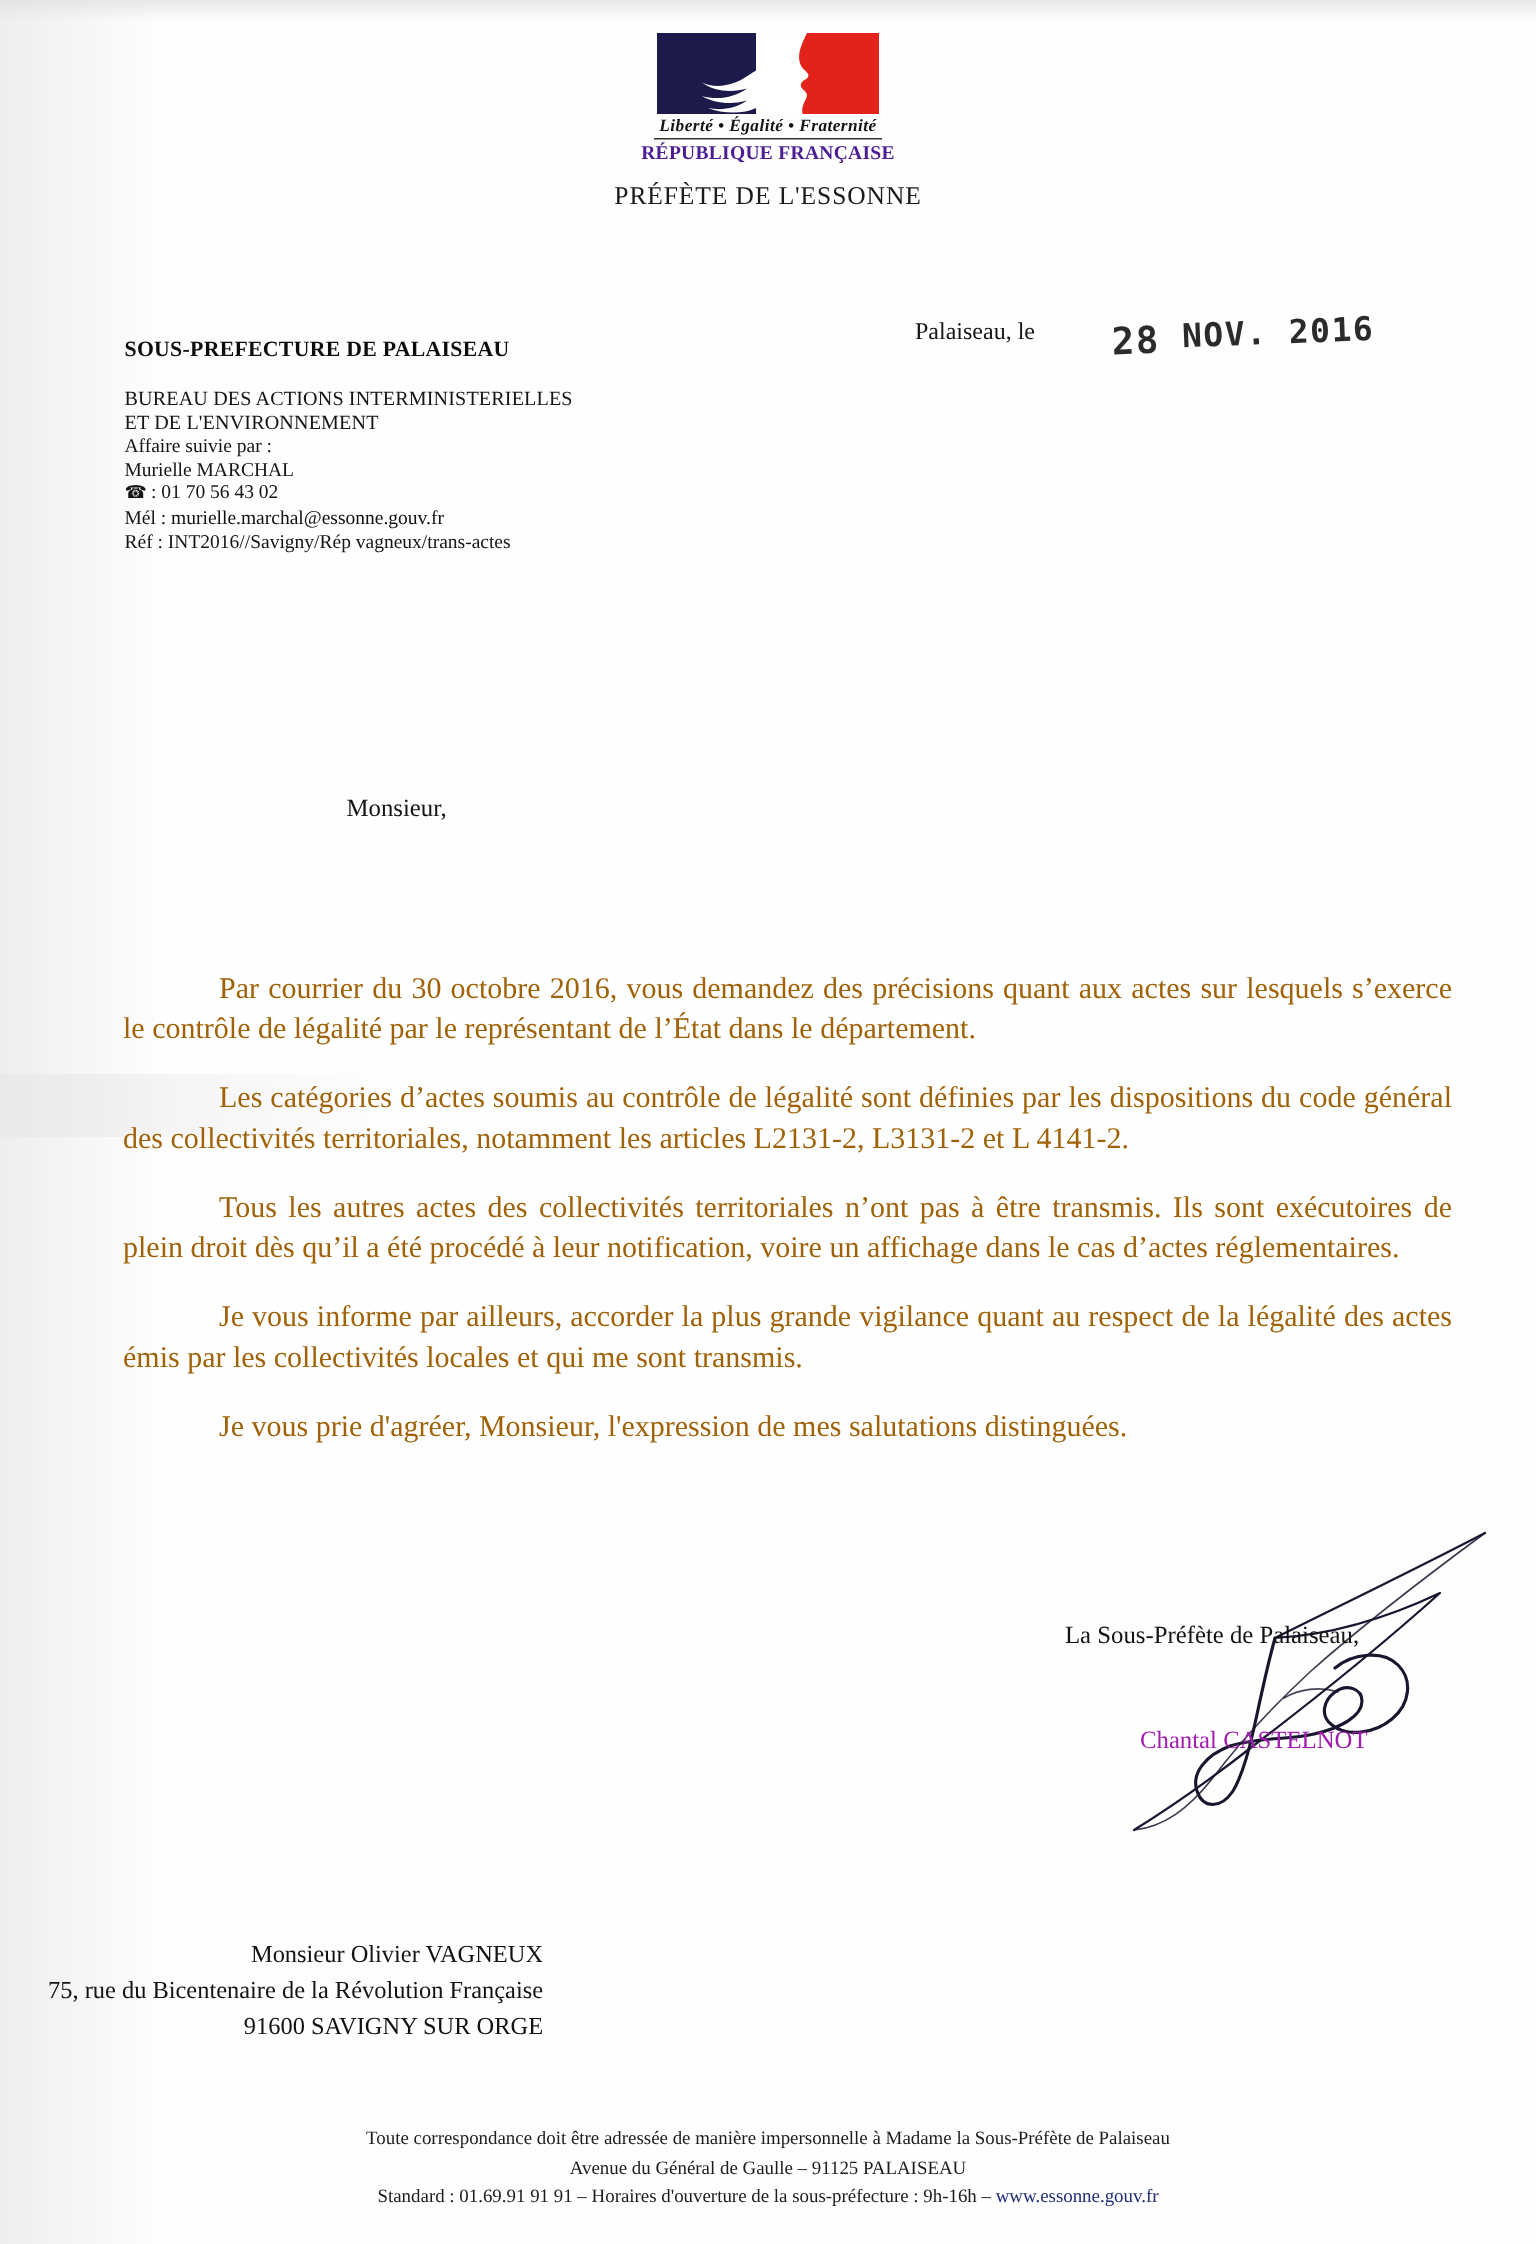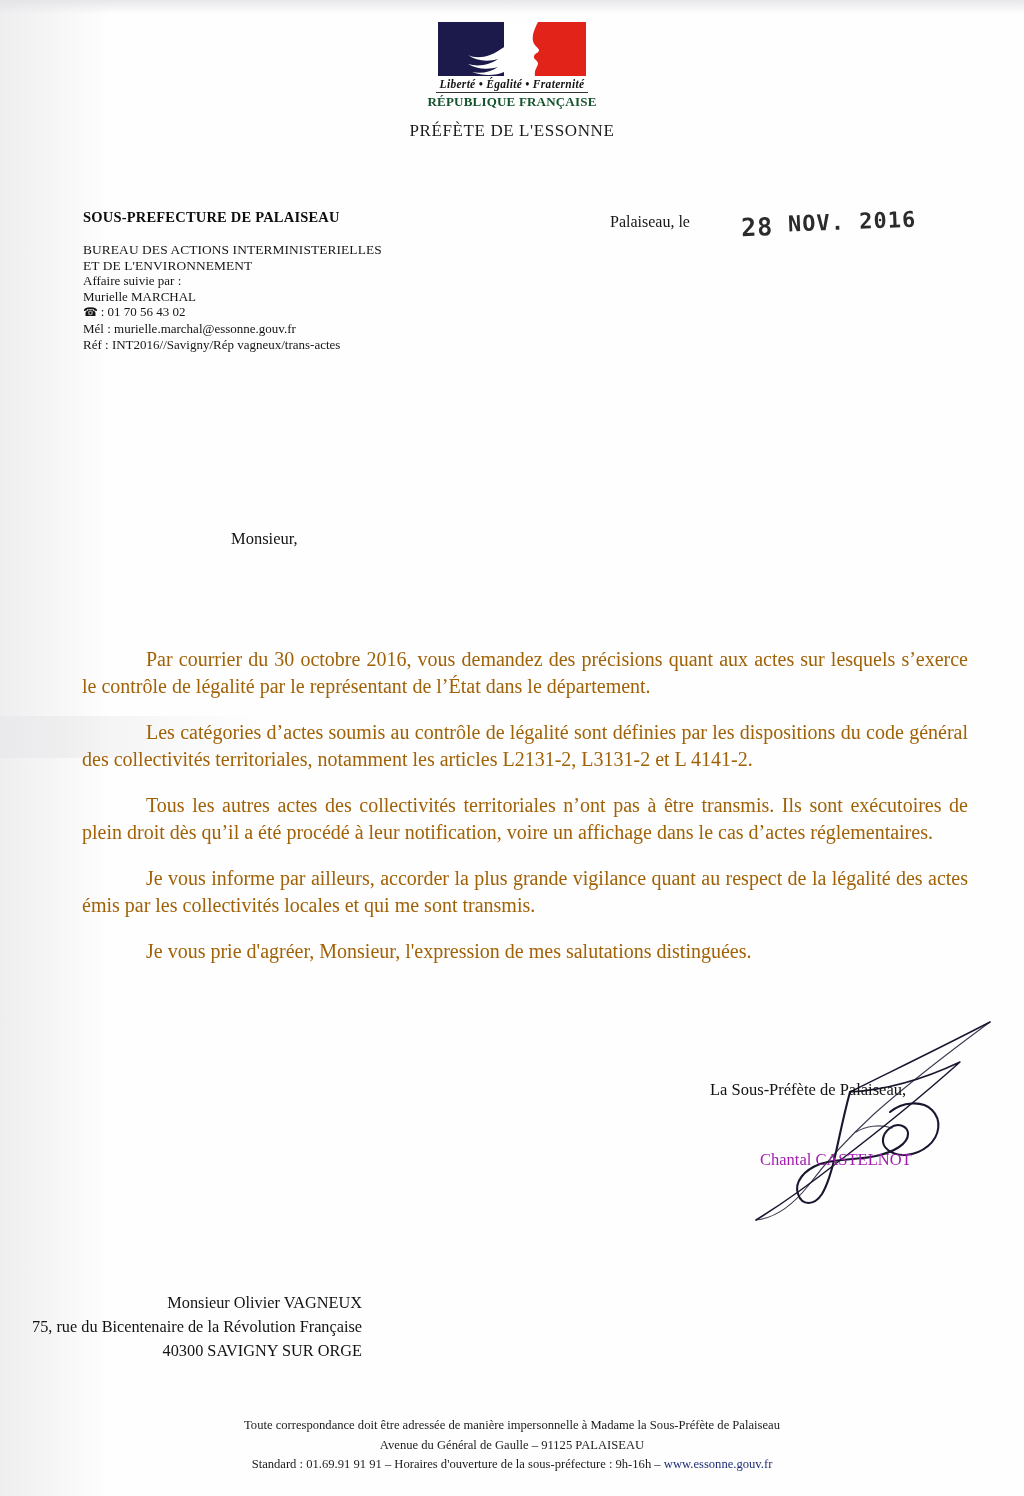--- a/index.html
+++ b/index.html
@@ -66,39 +66,39 @@
     width: 152px;
     height: 1px;
     background: #333;
     margin: 2px auto 1px auto;
   }
   .rf-name {
     font-family: "Liberation Serif", serif;
     font-weight: bold;
     font-size: 13px;
     letter-spacing: 0.2px;
-    color: #14532d;
+    color: #4c1d95;
   }
 
   
   .doc-title {
     position: absolute;
     top: 121px;
     left: 0; right: 0;
     text-align: center;
     font-size: 17px;
     letter-spacing: 0.6px;
     color: #1b1b1b;
   }
 
   
   .sender {
     position: absolute;
     left: 83px;
-    top: 209px;
+    top: 225px;
     width: 420px;
   }
   .sender-title {
     font-weight: bold;
     font-size: 14.5px;
     letter-spacing: 0.2px;
     color: #0d0d0d;
     margin-bottom: 16px;
   }
   .sender-lines {
@@ -300,21 +300,21 @@
         <path d="M196 122 C206 116 220 114 232 118" stroke-width="1.2" opacity="0.8"></path>
       </g>
     </svg>
     <div class="sig-title">La Sous-Préfète de Palaiseau,</div>
     <div class="sig-name">Chantal CASTELNOT</div>
   </div>
 
   <div class="recipient">
     <div>Monsieur Olivier VAGNEUX</div>
     <div>75, rue du Bicentenaire de la Révolution Française</div>
-    <div>40300 SAVIGNY SUR ORGE</div>
+    <div>91600 SAVIGNY SUR ORGE</div>
   </div>
 
   <div class="footer">
     <div>Toute correspondance doit être adressée de manière impersonnelle à Madame la Sous-Préfète de Palaiseau</div>
     <div>Avenue du Général de Gaulle – 91125 PALAISEAU</div>
     <div>
       <span>Standard : 01.69.91 91 91 – Horaires d'ouverture de la sous-préfecture : 9h-16h – </span><span class="url">www.essonne.gouv.fr</span>
     </div>
   </div>
 

